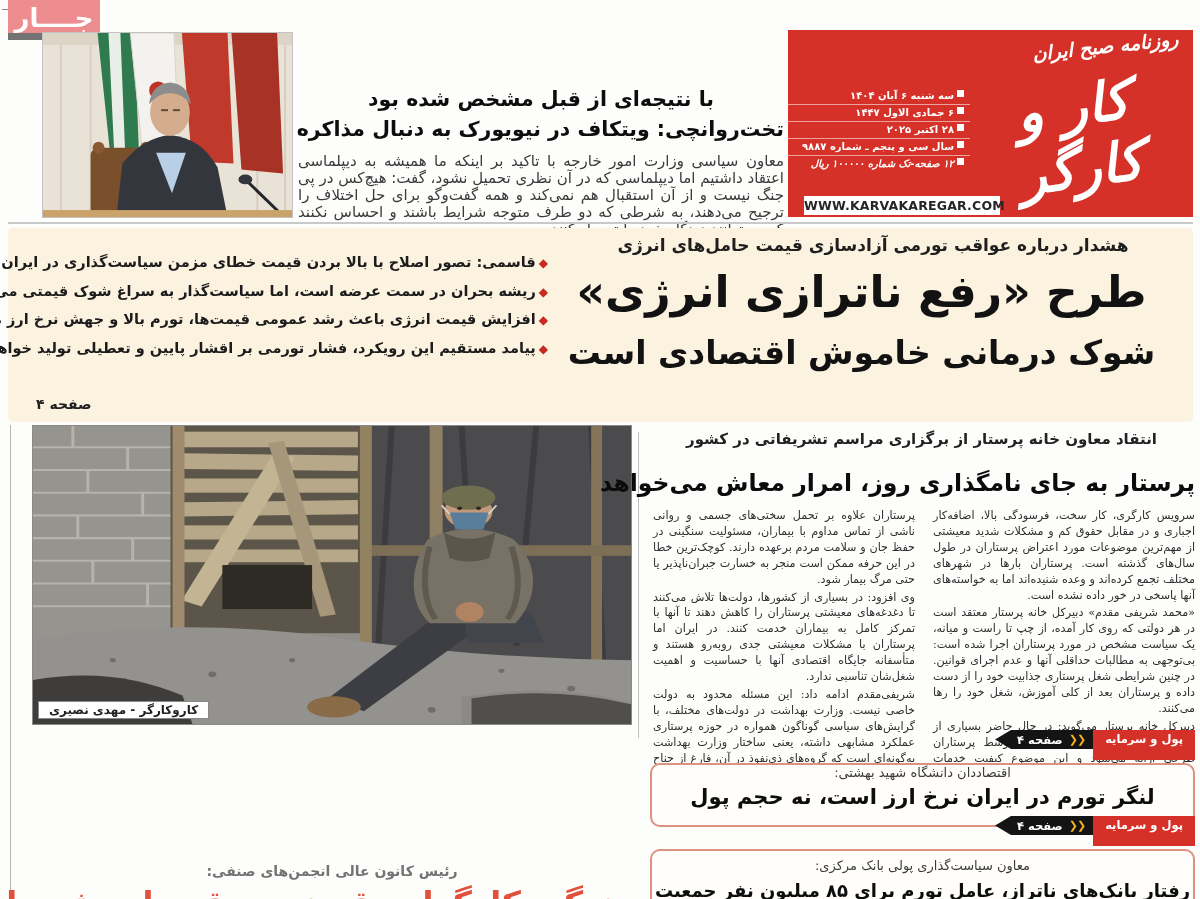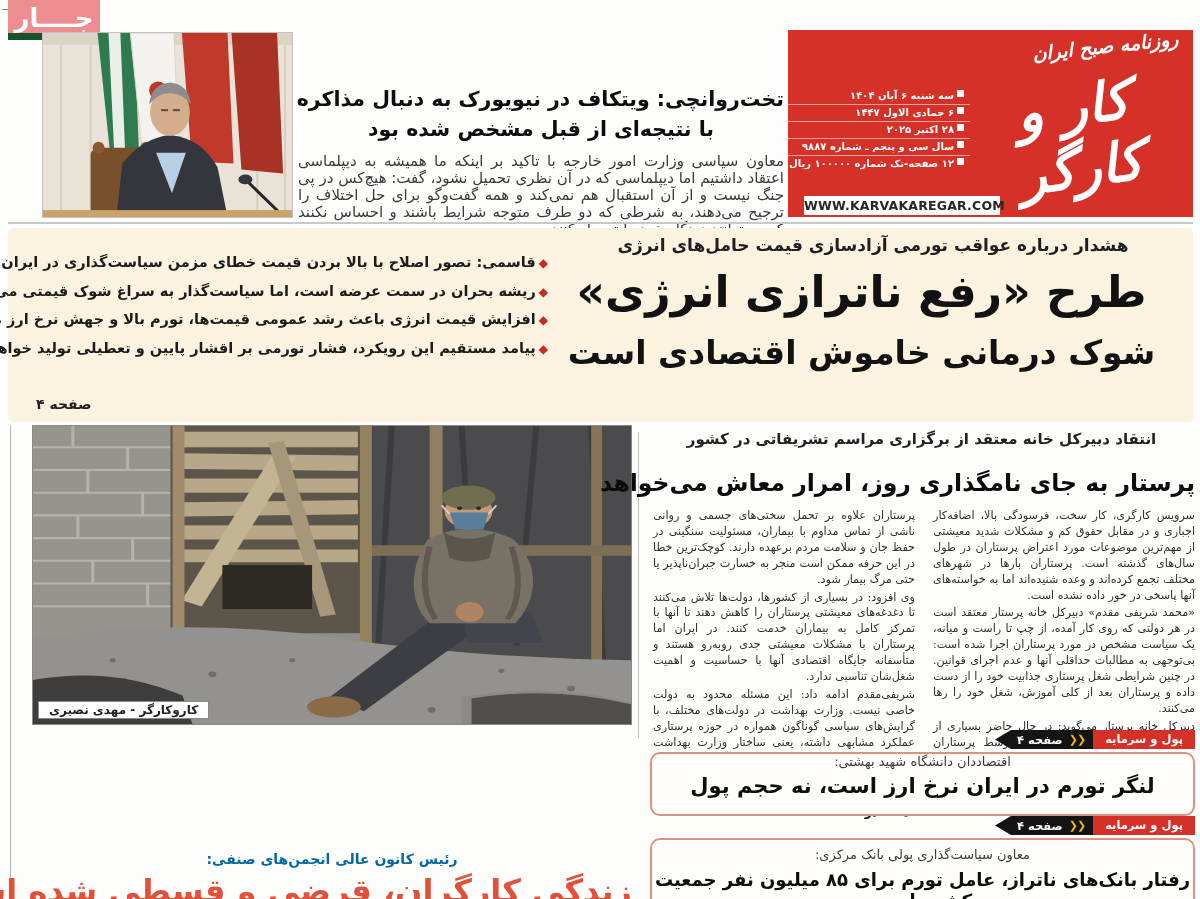--- a/index.html
+++ b/index.html
@@ -6,39 +6,39 @@
   body { background:#e8e8e8; font-family:"DejaVu Sans", sans-serif; }
   #page {
     position:relative; width:1200px; height:899px; margin:0 auto;
     background:#fdfdfb; overflow:hidden; direction:rtl;
   }
   
   .crop { position:absolute; background:#8a8a8a; }
   
   .corner-tag {
     position:absolute; left:8px; top:0; width:92px; height:40px;
-    background:#ed8d90; border-bottom:7px solid #14532d;
+    background:#ed8d90; border-bottom:7px solid #737373;
     color:#fff; font-weight:bold; font-size:26px; text-align:center; line-height:36px;
     overflow:hidden;
   }
   
   .official-photo { position:absolute; left:42px; top:32px; width:251px; height:186px; border:1px solid #c2c2c2; background:#e9e3d7; }
   .official-photo svg { display:block; width:100%; height:100%; }
   
   .top-story { position:absolute; left:298px; top:84px; width:486px; }
   .top-story .hl { font-size:20.5px; font-weight:bold; text-align:center; line-height:30px; color:#0d0d0d; white-space:nowrap; }
   .top-story .body { margin-top:9px; font-size:15px; line-height:17px; text-align:justify; color:#3a3a3a; }
   .top-story .cont { font-weight:bold; font-size:13.5px; margin-top:3px; text-align:left; color:#111; }
   
   .masthead { position:absolute; left:788px; top:30px; width:405px; height:187px; background:#d63128; }
   .tagline { position:absolute; top:5px; right:14px; color:#fff; font-size:19px; font-weight:bold; font-style:italic; transform:rotate(-6deg); }
   .mast-title { position:absolute; right:2px; top:46px; width:228px; text-align:center; color:#fff; font-size:54px; line-height:62px; font-weight:bold; font-style:italic; transform:rotate(-8deg); }
   .dates { position:absolute; left:0; top:58px; width:182px; }
   .date-row { display:flex; align-items:flex-start; gap:3px; border-bottom:1px solid rgba(255,255,255,.55); padding:2px 6px 3px 2px; color:#fff; font-size:10px; font-weight:bold; white-space:nowrap; }
-  .date-row:last-child { border-bottom:none; }
+  .date-row:last-child { border-bottom:none;font-style:italic; }
   .sq { width:7px; height:7px; background:#fff; flex:none; }
   .website { position:absolute; left:16px; bottom:2px; width:196px; height:19px; background:#fff; color:#262626; font-size:12.5px; font-weight:bold; text-align:center; line-height:19px; direction:ltr; letter-spacing:.2px; }
   
   .sep-line { position:absolute; left:8px; top:222px; width:1185px; height:2px; background:#c9c9c9; }
   
   .lead { position:absolute; left:8px; top:228px; width:1185px; height:194px; background:#fbf2e0; border-radius:5px; }
   .lead-kicker { position:absolute; top:7px; right:40px; width:560px; text-align:center; font-size:17px; font-weight:bold; color:#1f1f1f; white-space:nowrap; }
   .lead-hl { position:absolute; top:33px; right:4px; width:655px; text-align:center; font-weight:bold; color:#121212; }
   .lead-hl .l1 { font-size:44px; line-height:62px; white-space:nowrap; }
   .lead-hl .l2 { font-size:33px; line-height:60px; white-space:nowrap; }
@@ -48,36 +48,36 @@
   .lead-pageref { position:absolute; left:28px; bottom:10px; font-size:14px; font-weight:bold; color:#222; }
   
   .vrule-left { position:absolute; left:10px; top:425px; width:1px; height:474px; background:#b5b5b5; }
   .vrule-mid { position:absolute; left:638px; top:432px; width:1px; height:306px; background:#c0c0c0; }
   
   .worker-photo { position:absolute; left:32px; top:425px; width:600px; height:300px; border:1px solid #8a8a8a; background:#8e8d89; }
   .worker-photo svg { display:block; width:100%; height:100%; }
   .credit { position:absolute; left:5px; bottom:5px; background:#fff; border:1px solid #888; padding:1px 10px; font-size:12px; font-weight:bold; color:#222; }
   
   .bottom-story { position:absolute; left:32px; top:851px; width:600px; text-align:center; }
-  .bottom-kicker { font-size:14px; font-weight:bold; color:#0369a1; }
+  .bottom-kicker { font-size:14px; font-weight:bold; color:#737373;margin-top:12px; }
   .bottom-hl { margin-top:5px; font-size:32px; font-weight:bold; color:#e0503a; white-space:nowrap; }
   
   .nurse { position:absolute; left:648px; top:430px; width:547px; }
   .nurse-kicker { text-align:center; font-size:15px; font-weight:bold; color:#222; white-space:nowrap; }
   .nurse-hl { text-align:center; font-size:23.5px; font-weight:bold; color:#0b0b0b; margin-top:21px; white-space:nowrap; }
   .cols { display:flex; gap:14px; margin-top:11px; }
   .col { width:266px; font-size:11.2px; line-height:15.9px; text-align:justify; color:#2f2f2f; }
   .col p { margin:0 0 2px 4px; }
   .cont3 { font-weight:bold; font-size:13px; margin-top:6px; text-align:right; color:#111; }
   
   .teaser { position:absolute; left:650px; width:545px; }
   .teaser1 { top:730px; }
   .teaser2 { top:816px; }
   .badge-row { display:flex; margin-bottom:3px; }
-  .badge-section { background:#d63128; color:#fff; height:19px; line-height:19px; font-size:11.5px; font-weight:bold; padding:0 12px; }
+  .badge-section { background:#d63128; color:#fff; height:30px; line-height:19px; font-size:11.5px; font-weight:bold; padding:0 12px; }
   .badge-page { display:flex; align-items:center; gap:6px; background:#141414; color:#fff; height:19px; font-size:11.5px; font-weight:bold; padding:0 8px 0 22px; clip-path:polygon(0 50%, 16px 0, 100% 0, 100% 100%, 16px 100%); }
   .chev { color:#f4b01c; font-size:11px; letter-spacing:-1px; direction:ltr; }
   .tbox { border:2px solid #dd9180; border-radius:10px; text-align:center; background:#fffefb; }
   .tbox1 { height:64px; }
   .tbox2 { height:80px; padding-top:7px; }
   .tkicker { font-size:13px; color:#3c3c3c; }
   .thl1 { font-size:21px; font-weight:bold; color:#0d0d0d; margin-top:5px; }
   .thl2 { font-size:18px; font-weight:bold; color:#0d0d0d; margin-top:7px; }
 </style>
 </head>
@@ -119,22 +119,22 @@
       <path d="M107,72 Q109,52 128,50 Q147,52 149,72 Q139,60 128,61 Q117,60 107,72 Z" fill="#8d8d8d"></path>
       <line x1="119" y1="78" x2="126" y2="78" stroke="#5a4a3a" stroke-width="2"></line>
       <line x1="131" y1="78" x2="138" y2="78" stroke="#5a4a3a" stroke-width="2"></line>
       <line x1="243" y1="186" x2="206" y2="150" stroke="#22252a" stroke-width="3"></line>
       <ellipse cx="204" cy="148" rx="7" ry="5" fill="#33363c"></ellipse>
       <rect x="0" y="179" width="251" height="7" fill="#caa36b"></rect>
     </svg>
   </div>
 
   <div class="top-story">
+    <div class="hl">با نتیجه‌ای از قبل مشخص شده بود</div>
     <div class="hl">تخت‌روانچی: ویتکاف در نیویورک به دنبال مذاکره</div>
-    <div class="hl">با نتیجه‌ای از قبل مشخص شده بود</div>
     <div class="body">معاون سیاسی وزارت امور خارجه با تاکید بر اینکه ما همیشه به دیپلماسی اعتقاد داشتیم اما دیپلماسی که در آن نظری تحمیل نشود، گفت: هیچ‌کس در پی جنگ نیست و از آن استقبال هم نمی‌کند و همه گفت‌وگو برای حل اختلاف را ترجیح می‌دهند، به شرطی که دو طرف متوجه شرایط باشند و احساس نکنند که می‌توانند دیدگاه خود را تحمیل کنند.</div>
     <div class="cont">ادامه در صفحه ۲</div>
   </div>
 
   <div class="masthead">
     <div class="tagline">روزنامه صبح ایران</div>
     <div class="mast-title">کار و کارگر</div>
     <div class="dates">
       <div class="date-row">
           <span class="sq"></span>
@@ -254,21 +254,21 @@
     </svg>
     <div class="credit">کاروکارگر - مهدی نصیری</div>
   </div>
 
   <div class="bottom-story">
     <div class="bottom-kicker">رئیس کانون عالی انجمن‌های صنفی:</div>
     <div class="bottom-hl">زندگی کارگران، قرضی و قسطی شده است</div>
   </div>
 
   <div class="nurse">
-    <div class="nurse-kicker">انتقاد دبیرکل خانه معتقد از برگزاری مراسم تشریفاتی در کشور</div>
+    <div class="nurse-kicker">انتقاد معاون خانه پرستار از برگزاری مراسم تشریفاتی در کشور</div>
     <div class="nurse-hl">پرستار به جای نامگذاری روز، امرار معاش می‌خواهد</div>
     <div class="cols">
       <div class="col">
         <p>سرویس کارگری، کار سخت، فرسودگی بالا، اضافه‌کار اجباری و در مقابل حقوق کم و مشکلات شدید معیشتی از مهم‌ترین موضوعات مورد اعتراض پرستاران در طول سال‌های گذشته است. پرستاران بارها در شهرهای مختلف تجمع کرده‌اند و وعده شنیده‌اند اما به خواسته‌های آنها پاسخی در خور داده نشده است.</p>
         <p>«محمد شریفی مقدم» دبیرکل خانه پرستار معتقد است در هر دولتی که روی کار آمده، از چپ تا راست و میانه، یک سیاست مشخص در مورد پرستاران اجرا شده است: بی‌توجهی به مطالبات حداقلی آنها و عدم اجرای قوانین. در چنین شرایطی شغل پرستاری جذابیت خود را از دست داده و پرستاران بعد از کلی آموزش، شغل خود را رها می‌کنند.</p>
         <p>دبیرکل خانه پرستار می‌گوید: در حال حاضر بسیاری از خدمات پرستاری در مراکز درمانی توسط پرستاران طرحی ارائه می‌شود و این موضوع کیفیت خدمات درمانی را کاهش داده است. شریفی مقدم به ایلنا گفت: شغل پرستاری یکی از سخت‌ترین و در عین حال حساس‌ترین مشاغل دنیاست.</p>
       </div>
       <div class="col">
         <p>پرستاران علاوه بر تحمل سختی‌های جسمی و روانی ناشی از تماس مداوم با بیماران، مسئولیت سنگینی در حفظ جان و سلامت مردم برعهده دارند. کوچک‌ترین خطا در این حرفه ممکن است منجر به خسارت جبران‌ناپذیر یا حتی مرگ بیمار شود.</p>
         <p>وی افزود: در بسیاری از کشورها، دولت‌ها تلاش می‌کنند تا دغدغه‌های معیشتی پرستاران را کاهش دهند تا آنها با تمرکز کامل به بیماران خدمت کنند. در ایران اما پرستاران با مشکلات معیشتی جدی روبه‌رو هستند و متأسفانه جایگاه اقتصادی آنها با حساسیت و اهمیت شغل‌شان تناسبی ندارد.</p>

